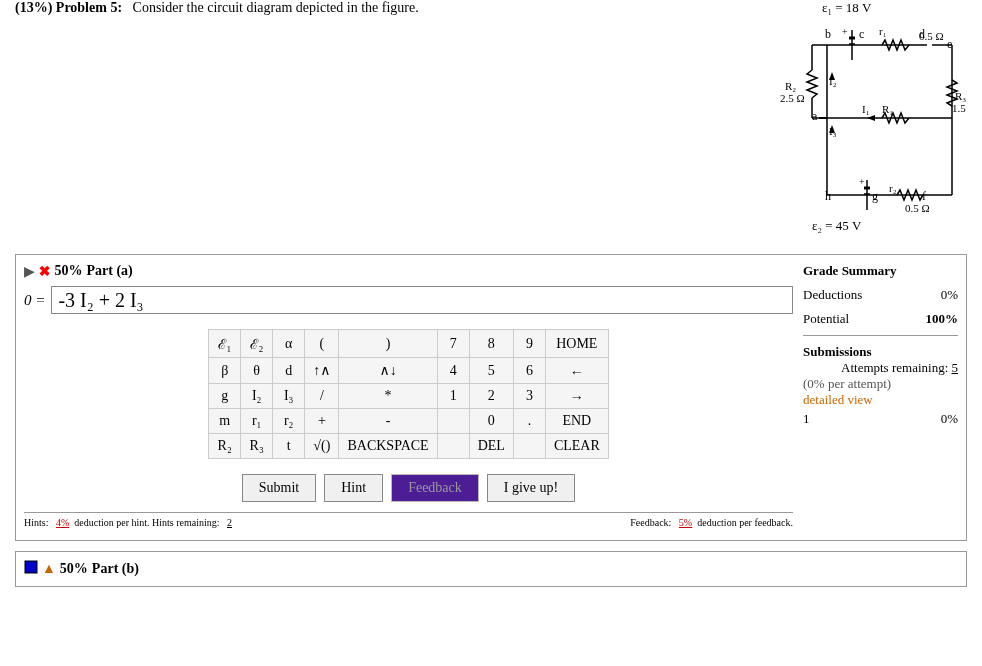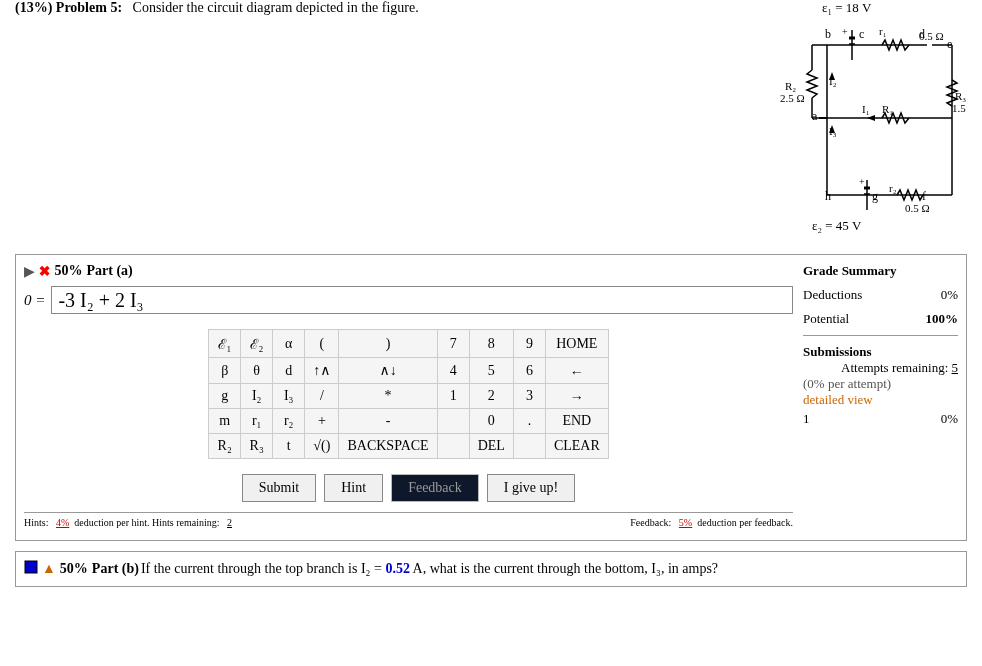--- a/index.html
+++ b/index.html
@@ -116,21 +116,21 @@
     .action-btn {
       padding: 5px 16px;
       border: 1px solid #888;
       background: #f0f0f0;
       cursor: pointer;
       font-size: 14px;
       font-family: Georgia, serif;
     }
 
     .action-btn.disabled {
-      background: #0f172a;
+      background: #4c1d95;
       color: #999;
       cursor: default;
       border-color: #bbb;
     }
 
     
     .hints-feedback-row {
       display: flex;
       justify-content: space-between;
       font-size: 10px;
@@ -420,18 +420,15 @@
 
   <div class="part-b-section">
     <span style="margin-right:4px;">
       <svg width="14" height="14" viewBox="0 0 14 14">
         <rect x="1" y="1" width="12" height="12" fill="#0000cc" stroke="#000" stroke-width="1"></rect>
       </svg>
     </span>
     <span class="orange-text" style="margin-right:4px;">▲</span>
     <span style="font-weight:bold; margin-right:4px;">50%</span>
     <span style="font-weight:bold; margin-right:2px;">Part (b)</span>
-    <span>
-      If the current through the top branch is I₂ = <span style="color:#0000cc; font-weight:bold;">0.52</span> A, what is the current through the bottom, I₃, in amps?
-    </span>
   </div>
 
 </div>
 
 </body></html>

